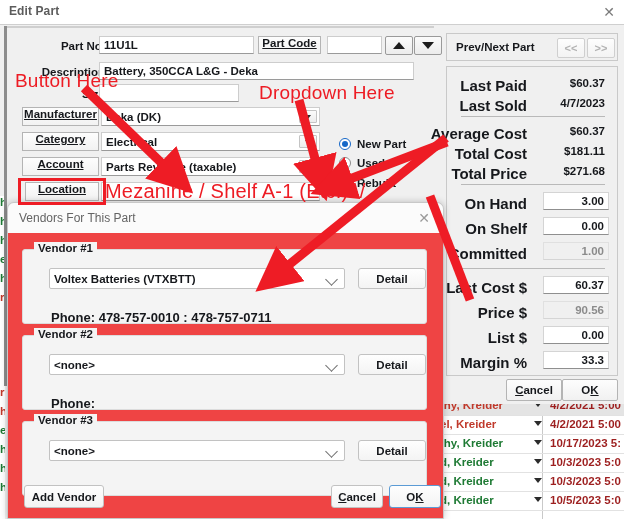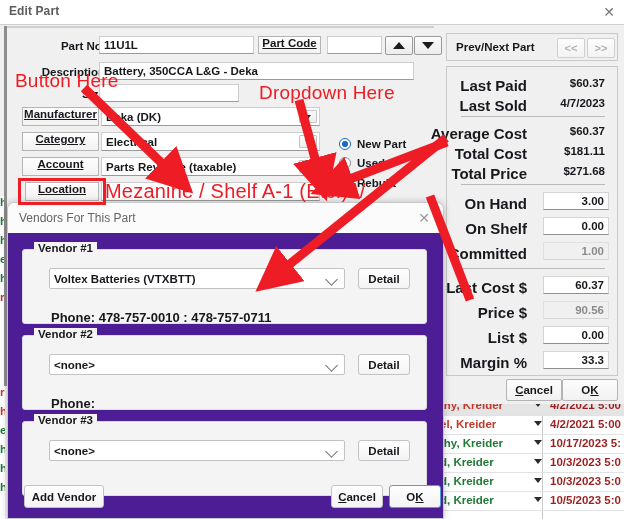--- a/index.html
+++ b/index.html
@@ -132,41 +132,41 @@
 
   
   .dlg{
     position:absolute;left:7px;top:202px;width:437px;height:317px;background:#f7f7f7;
     border:1px solid #c8c8c8;border-radius:7px 7px 0 0;box-shadow:0 0 7px rgba(0,0,0,.22);
     box-sizing:border-box;overflow:hidden;
   }
   .dlg-title{position:absolute;left:0;top:0;width:435px;height:30px;background:#fbfbfb;border-radius:7px 7px 0 0;}
   .dlg-title .t{position:absolute;left:11px;top:8px;font-size:12px;color:#646464;}
   .dlg-title .x{position:absolute;right:10px;top:6px;width:18px;height:18px;color:#9a9a9a;font-size:14px;text-align:center;line-height:18px;}
-  .dlg-body{position:absolute;left:0;top:30px;width:435px;height:285px;background:#4c1d95;}
+  .dlg-body{position:absolute;left:0;top:30px;width:435px;height:285px;background:#ef4444;}
 
   .grp{
     position:absolute;left:14px;width:405px;height:75px;border:1px solid #dcdcdc;border-radius:3px;
     background:#f4f4f4;box-sizing:border-box;
   }
   .grp-lbl{
     position:absolute;left:11px;top:-8px;background:#f4f4f4;padding:0 4px;
     font-size:11.5px;font-weight:bold;color:#16181c;
   }
   .vcombo{
     position:absolute;left:26px;top:18px;width:296px;height:21px;background:#fff;
     border:1px solid #c2c2c2;border-radius:2px;box-sizing:border-box;
     font-size:11.5px;font-weight:bold;color:#16181c;padding-left:4px;display:flex;align-items:center;
   }
   .vcombo .chev{
     position:absolute;right:8px;top:6px;width:8px;height:8px;
     border-left:1.6px solid #6d6d6d;border-bottom:1.6px solid #6d6d6d;transform:rotate(-45deg);
   }
   .vdetail{
-    position:absolute;left:335px;top:18px;width:52px;height:21px;background:linear-gradient(#fefefe,#f4f4f4);
+    position:absolute;left:335px;top:18px;width:68px;height:21px;background:linear-gradient(#fefefe,#f4f4f4);
     border:1px solid #c2c2c2;border-radius:3px;font-size:11.5px;font-weight:bold;color:#16181c;
     display:flex;align-items:center;justify-content:center;box-sizing:border-box;
   }
   .vphone{position:absolute;left:28px;top:60px;font-size:13px;font-weight:bold;color:#16181c;}
 
   .addvendor{
     position:absolute;left:16px;top:252px;width:80px;height:23px;background:linear-gradient(#fefefe,#f3f3f3);
     border:1px solid #c2c2c2;border-radius:3px;font-size:11.5px;font-weight:bold;color:#16181c;
     display:flex;align-items:center;justify-content:center;box-sizing:border-box;
   }

